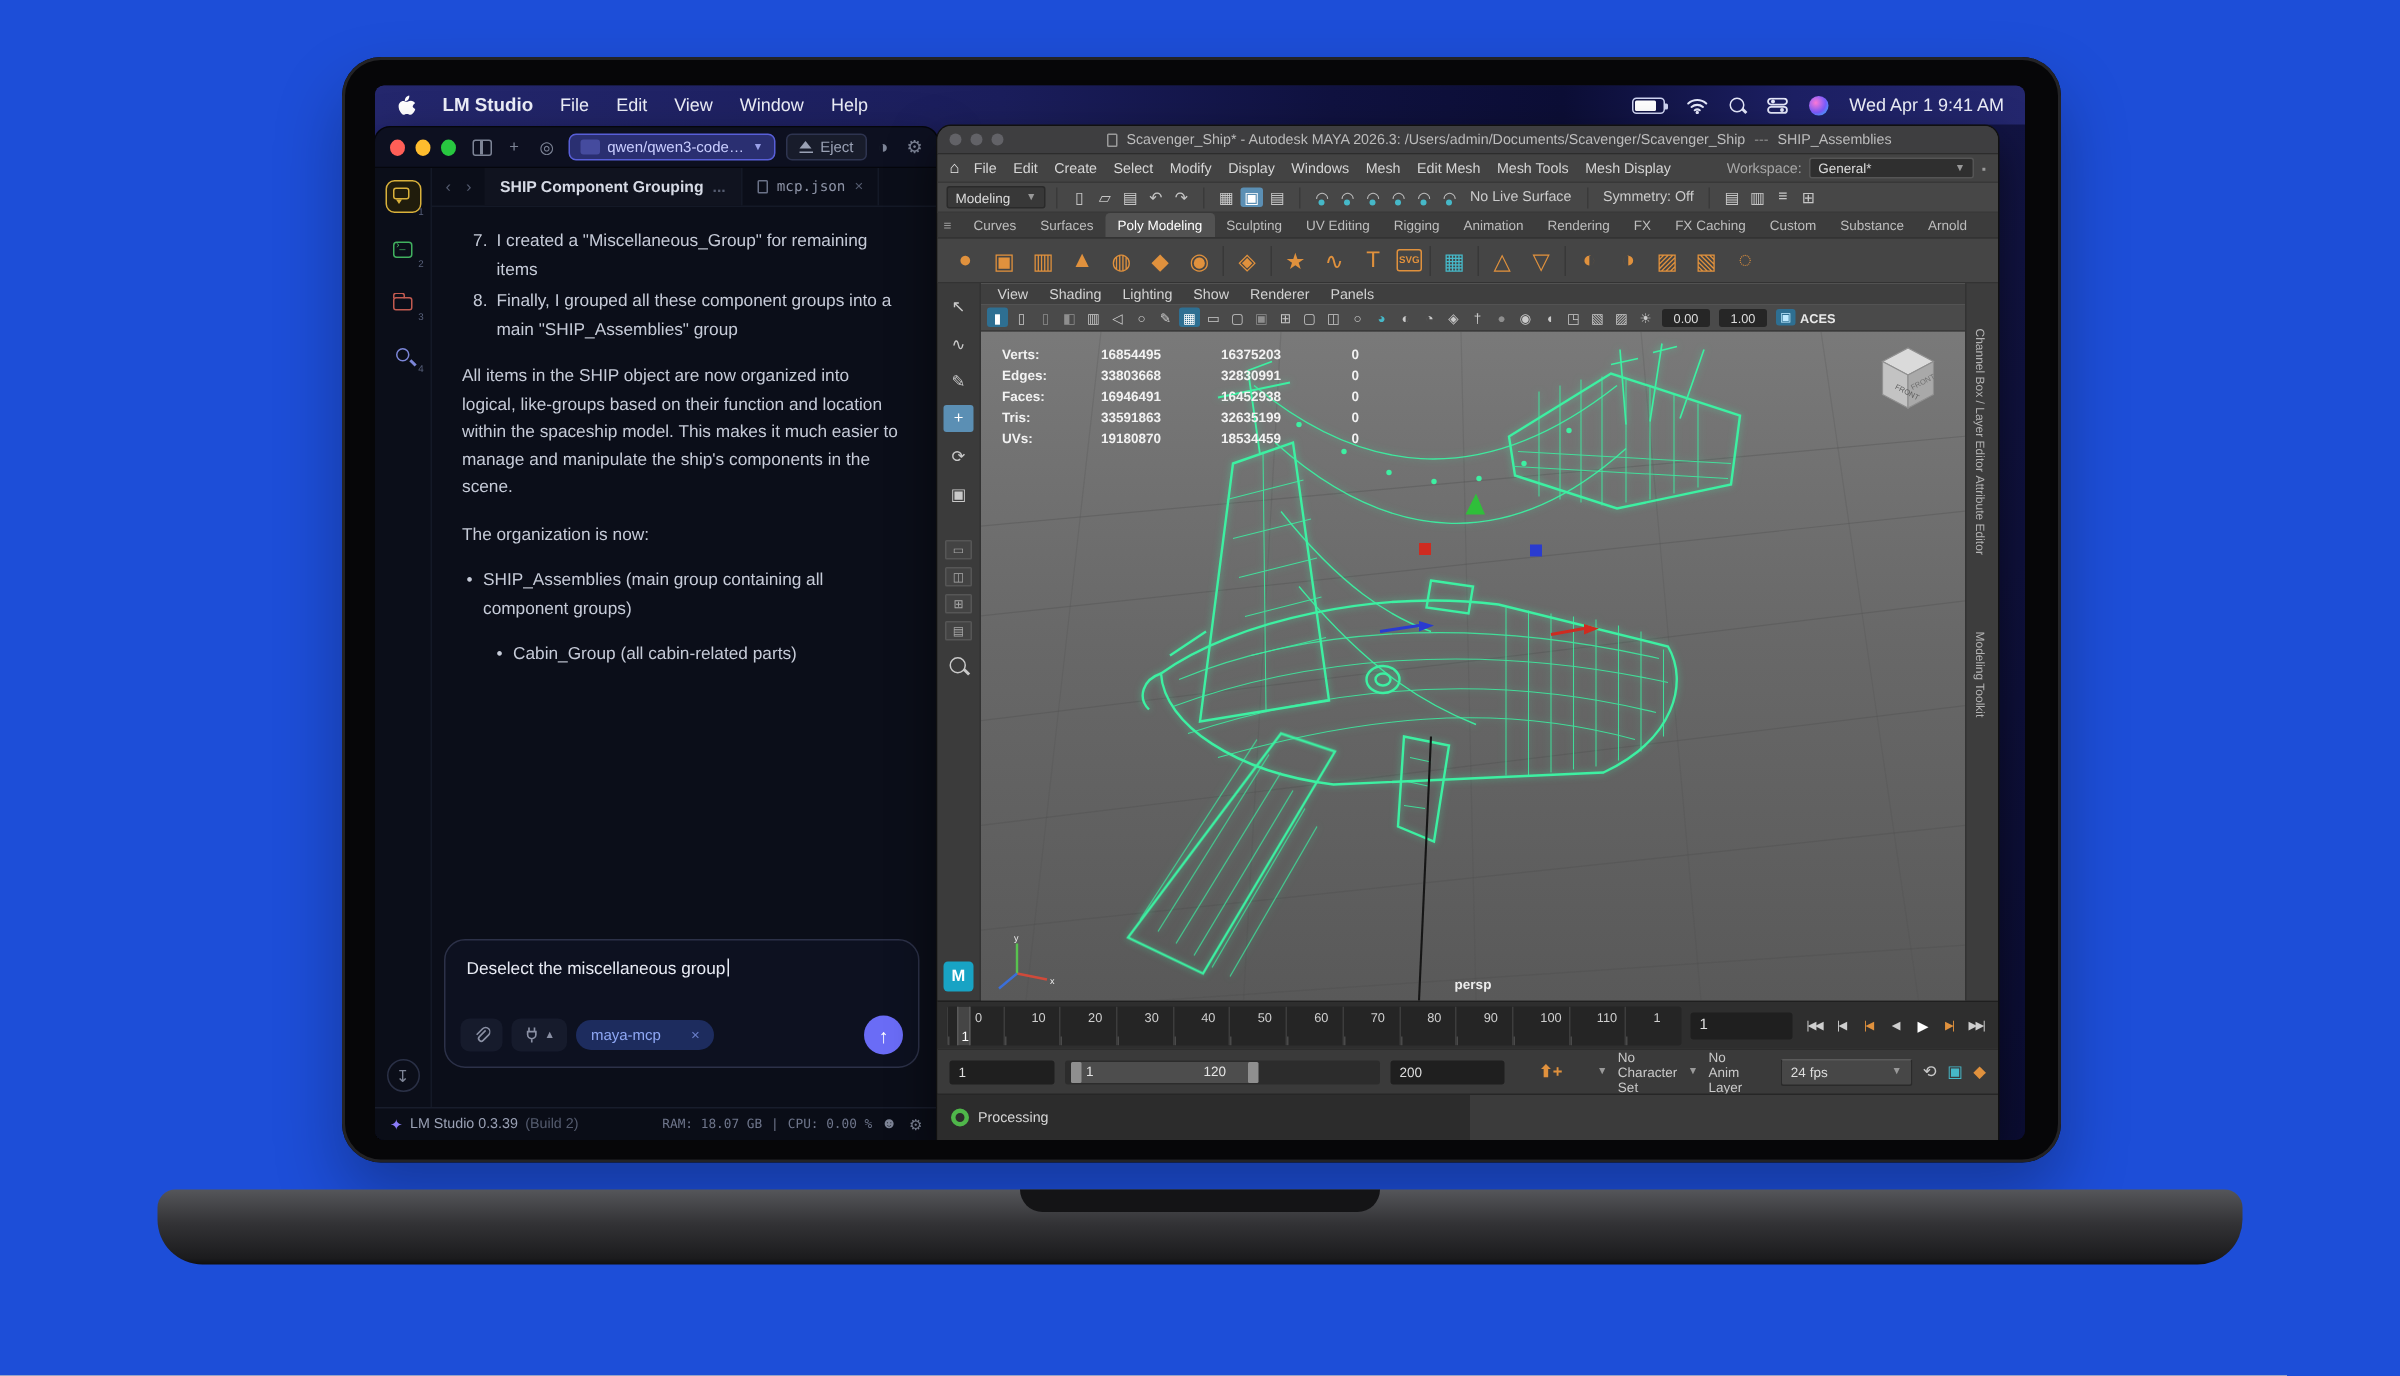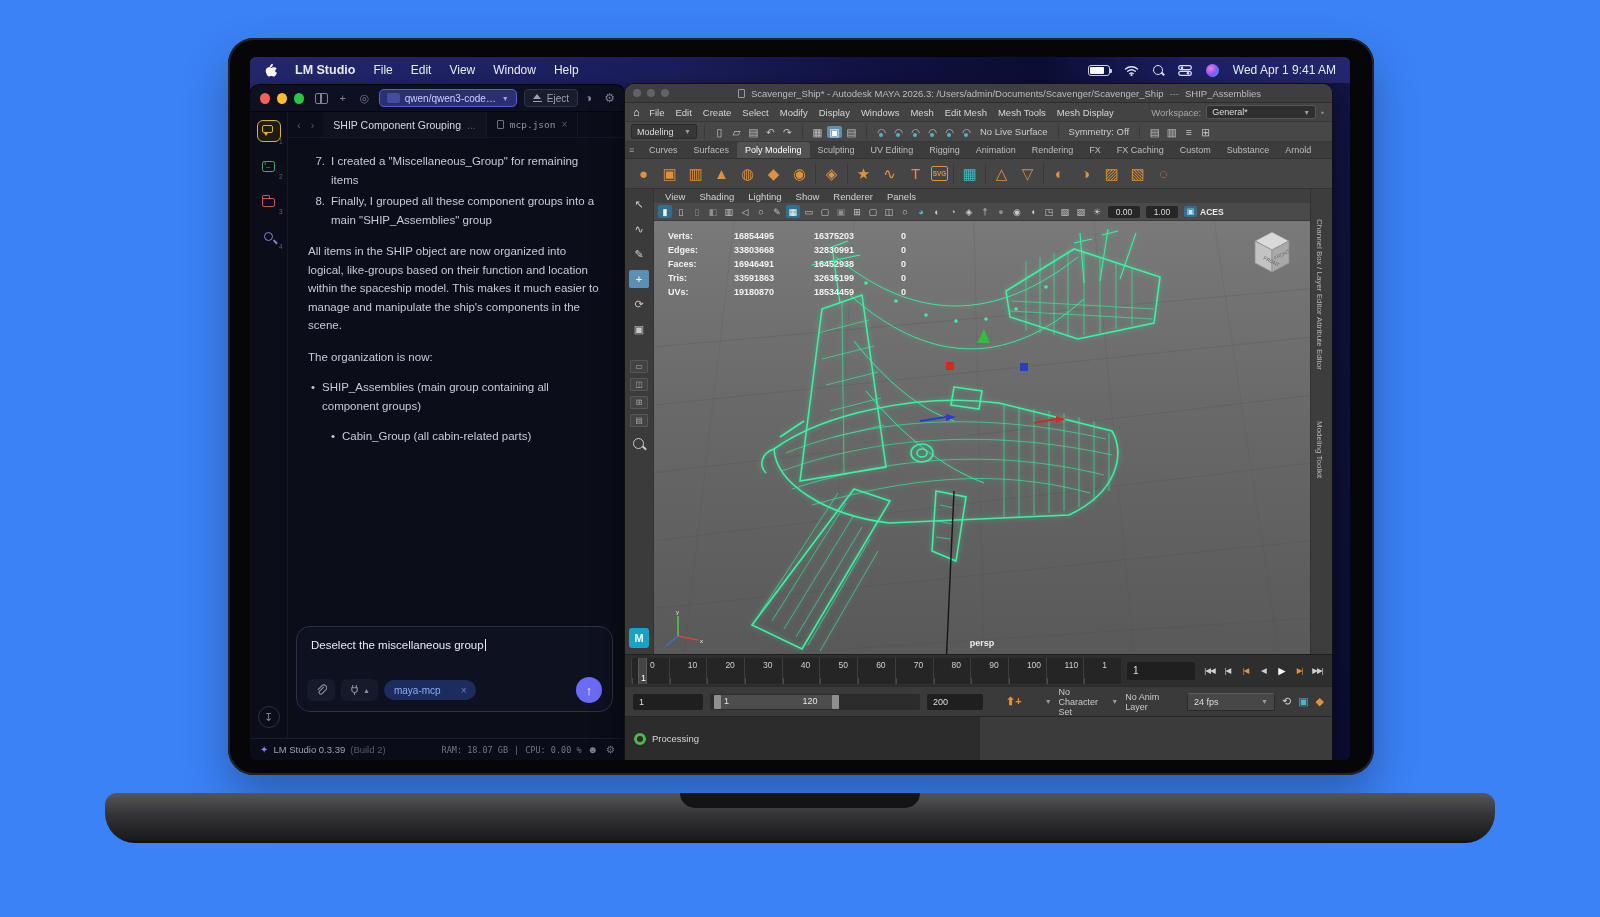--- a/index.html
+++ b/index.html
@@ -1,21 +1,21 @@
 <!DOCTYPE html>
 <html style="--ship-green: #3df0a2; --lm-accent: #6a6cf6; --maya-orange: #e0913d; --maya-teal: #46b8c8;"><head>
 <meta charset="utf-8">
 <style>
   :root{
     --ship-green:#3df0a2; --lm-accent:#6a6cf6; --maya-orange:#e0913d; --maya-teal:#46b8c8;
   }
   *{margin:0;padding:0;box-sizing:border-box;}
   html,body{background:#fff;}
   body{font-family:"Liberation Sans",sans-serif;}
-  .stage{position:relative;width:1600px;height:917px;background:#3b82f6;overflow:hidden;}
+  .stage{position:relative;width:1600px;height:917px;background:#1d4ed8;overflow:hidden;}
 
   
   .screen-shell{position:absolute;left:228px;top:38px;width:1146px;height:737px;background:#060608;
     border-radius:26px;box-shadow:inset 0 0 0 2px #232326, 0 22px 45px rgba(0,0,0,.28);}
   .screen-content{position:absolute;left:22px;top:19px;width:1100px;height:703px;border-radius:6px;overflow:hidden;
     background:linear-gradient(135deg,#23266f 0%,#15174a 45%,#0b0d33 100%);}
   .laptop-base{position:absolute;left:105px;top:793px;width:1390px;height:50px;
     border-radius:12px 12px 30px 30px;
     background:linear-gradient(#55565a,#333336 45%,#1b1b1d 92%,#0f0f10);}
   .base-notch{position:absolute;left:575px;top:0;width:240px;height:15px;background:#141416;border-radius:0 0 16px 16px;}
@@ -74,21 +74,21 @@
   .ic-folder::before{content:"";position:absolute;left:-1px;top:-4px;width:6px;height:3px;border:1.5px solid #c25a50;border-bottom:none;border-radius:2px 2px 0 0;}
   .ic-search{width:9px;height:9px;border:1.5px solid #7c86d8;border-radius:50%;position:relative;}
   .ic-search::after{content:"";position:absolute;left:8px;top:8px;width:5px;height:1.5px;background:#7c86d8;transform:rotate(45deg);}
   .sb-download{margin-top:auto;width:22px;height:22px;border:1px solid #2a3046;border-radius:50%;
     display:flex;align-items:center;justify-content:center;color:#7d8496;font-size:11px;}
 
   .lm-main{flex:1;display:flex;flex-direction:column;position:relative;min-width:0;}
   .lm-tabs{height:26px;display:flex;align-items:stretch;border-bottom:1px solid #141927;font-size:10.5px;color:#8d93a6;flex:0 0 auto;}
   .tab-nav{display:flex;align-items:center;gap:10px;padding:0 9px;color:#555c70;font-size:11px;}
   .lm-tab{display:flex;align-items:center;gap:6px;padding:0 10px;border-right:1px solid #141927;}
-  .lm-tab.active{background:#10131f;color:#d6dae5;}
+  .lm-tab.active{background:#10131f;color:#d6dae5;font-weight:bold;}
   .tab-dots{color:#555c70;}
   .tab-file-icon{width:7px;height:9px;border:1px solid #6b7288;border-radius:1px;}
   .tab-close{color:#555c70;font-size:10px;}
 
   .lm-chat{flex:1;padding:14px 26px 0 20px;font-size:11.5px;line-height:18.5px;overflow:hidden;}
   .oli{display:flex;}
   .oli .num{width:17px;text-align:right;margin-right:6px;flex:0 0 auto;}
   .oli + .oli{margin-top:3px;}
   .para{margin-top:13px;}
   .ul{margin-top:12px;}
@@ -231,21 +231,21 @@
   .rslider .lab{position:absolute;top:2px;font-size:9px;color:#e5e5e5;}
   .dd-arr{font-size:7px;color:#9a9a9a;}
   .fps-select{width:88px;height:18px;background:#474747;border:1px solid #2a2a2a;border-top-color:#5a5a5a;border-radius:2px;
     display:flex;align-items:center;padding:0 6px;color:#ddd;flex:0 0 auto;}
   .fps-select .arr{margin-left:auto;font-size:7px;color:#999;}
   .ricon{font-size:11px;color:#c9c9c9;flex:0 0 auto;}
   .ricon.teal{color:var(--maya-teal);}
   .ricon.orange{color:var(--maya-orange);}
   .key-icon{color:var(--maya-orange);font-size:11px;font-weight:bold;flex:0 0 auto;}
 
-  .maya-bottombar{height:44px;display:flex;border-top:1px solid #262626;flex:0 0 auto;}
+  .maya-bottombar{height:31px;display:flex;border-top:1px solid #262626;flex:0 0 auto;}
   .bb-left{width:355px;background:#2c2c2c;display:flex;align-items:center;gap:6px;padding:0 9px;flex:0 0 auto;}
   .proc-icon{width:12px;height:12px;border-radius:50%;border:3px solid #4fb64a;}
   .bb-left-label{font-size:9.5px;color:#d6d6d6;}
   .bb-right{flex:1;background:#3a3a3a;display:flex;align-items:center;gap:7px;padding:0 9px;}
   .mel-label{font-size:9.5px;color:#cfcfcf;}
   .mel-input{flex:1;height:17px;background:#1f1f1f;border-radius:2px;}
 </style>
 </head>
 <body>
 
@@ -788,21 +788,21 @@
 
           <div class="maya-range">
             <span class="rfield" style="width:70px;">1</span>
             <span class="rslider">
               <span class="fill"></span>
               <span class="handle" style="left:2%;"></span>
               <span class="handle" style="left:58%;"></span>
               <span class="lab" style="left:14px;">1</span>
               <span class="lab" style="left:44%;">120</span>
             </span>
-            <span class="rfield" style="width:56px;">200</span>
+            <span class="rfield" style="width:76px;">200</span>
             <span class="vsep"></span>
             <span class="key-icon">⬆+</span>
             <span class="vsep"></span>
             <span class="dd-arr">▼</span>
             <span>No Character Set</span>
             <span class="dd-arr">▼</span>
             <span>No Anim Layer</span>
             <span class="vsep"></span>
             <span class="fps-select">
               <span>24 fps</span>

